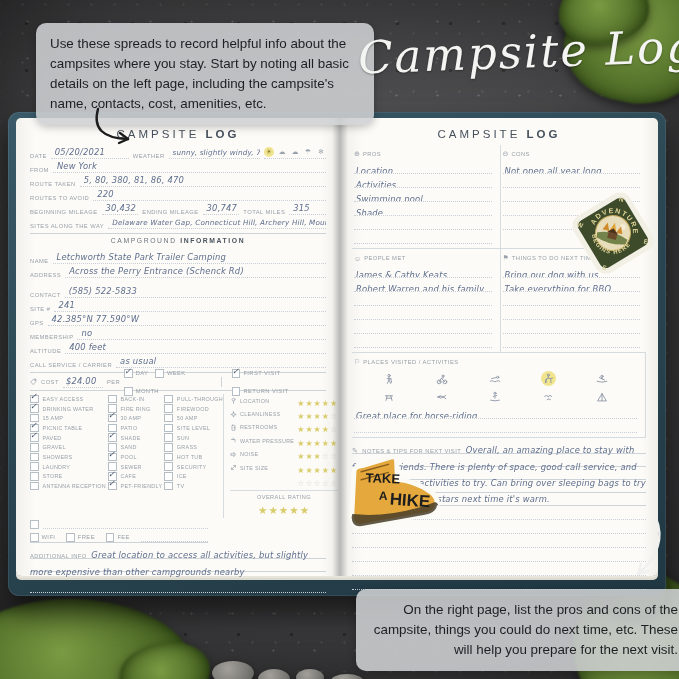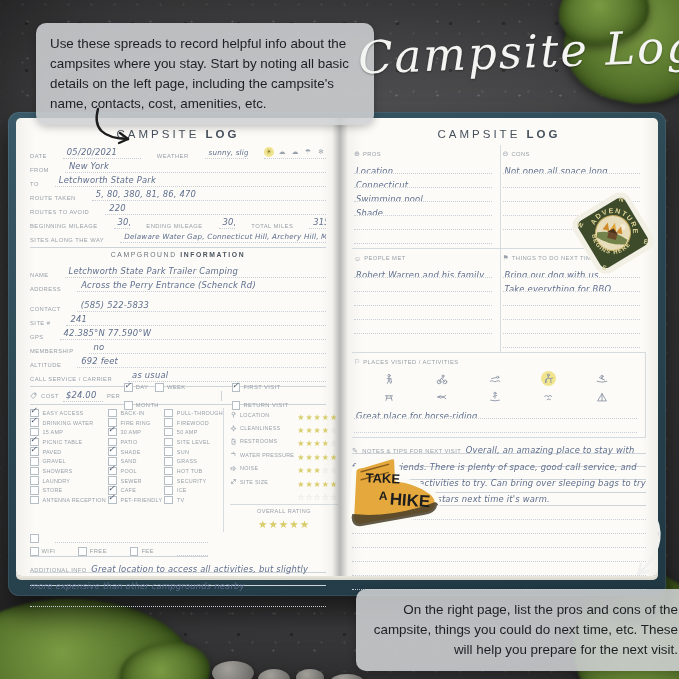--- a/index.html
+++ b/index.html
@@ -54,21 +54,21 @@
     background:linear-gradient(to right,#efede7 0%,#fcfbf8 7%,#fcfbf8 95%,#f1efe9 100%);
     box-shadow:0 2px 0 #e7e4db,0 4px 0 #dcd9cf;}
   .spine{position:absolute;left:324px;top:6px;width:16px;height:458px;z-index:5;
     background:linear-gradient(to right,rgba(40,50,60,0) 0%,rgba(40,50,60,.28) 50%,rgba(40,50,60,0) 100%);}
 
   
   .pg-title{text-align:center;padding-top:10px;height:17px;font-size:11.5px;letter-spacing:3px;color:#46515c;}
   .pg-title b{font-weight:bold;}
   .lbl{font-size:5.8px;color:#99a1a9;letter-spacing:.45px;white-space:nowrap;}
   .hand{font-family:"DejaVu Sans",sans-serif;font-style:italic;font-size:8.4px;color:#5e6e8d;letter-spacing:.2px;white-space:nowrap;}
-  .frow{display:flex;align-items:flex-end;gap:16px;margin:0 14px;height:14px;}
+  .frow{display:flex;align-items:flex-end;gap:4px;margin:0 14px;height:14px;}
   .val{flex:1;border-bottom:1px dotted #c7ced5;padding:0 2px 1px 4px;overflow:hidden;}
   .sm{font-size:7.2px;}
   .wics{display:inline-flex;gap:3px;align-items:center;border-bottom:1px dotted #c7ced5;padding-bottom:1px;}
   .wic{display:inline-flex;width:10px;height:10px;border-radius:50%;align-items:center;justify-content:center;font-size:7px;color:#9aa2ac;}
   .wic.sel{background:#f1e48e;color:#8a7b2f;}
   .sectline{border-top:1px solid #ccd3d9;margin:4px 14px 0;}
   .subhdr{text-align:center;height:13px;padding-top:3px;font-size:6.8px;letter-spacing:1.6px;color:#6a737d;}
   .subhdr b{font-weight:bold;color:#4a545f;}
   .spacer6{height:6px;}
 
@@ -171,24 +171,20 @@
             <span class="wic">☁</span>
             <span class="wic">☂</span>
             <span class="wic">❄</span>
           </span>
       </div>
       <div class="frow">
           <span class="lbl">FROM</span>
           <span class="val hand">New York</span>
         </div>
       <div class="frow">
-          <span class="lbl">TO</span>
-          <span class="val hand">Letchworth State Park</span>
-        </div>
-      <div class="frow">
           <span class="lbl">ROUTE TAKEN</span>
           <span class="val hand">5, 80, 380, 81, 86, 470</span>
         </div>
       <div class="frow">
           <span class="lbl">ROUTES TO AVOID</span>
           <span class="val hand">220</span>
         </div>
       <div class="frow">
         <span class="lbl">BEGINNING MILEAGE</span>
         <span class="val hand">30,432</span>
@@ -227,21 +223,21 @@
       <div class="frow">
           <span class="lbl">GPS</span>
           <span class="val hand">42.385°N  77.590°W</span>
         </div>
       <div class="frow">
           <span class="lbl">MEMBERSHIP</span>
           <span class="val hand">no</span>
         </div>
       <div class="frow">
           <span class="lbl">ALTITUDE</span>
-          <span class="val hand">692 feet</span>
+          <span class="val hand">400 feet</span>
         </div>
       <div class="frow">
           <span class="lbl">CALL SERVICE / CARRIER</span>
           <span class="val hand">as usual</span>
         </div>
 
       <div class="costrow">
         <svg class="ric" viewBox="0 0 10 10">
             <path d="M1.5 5.5 L5 1.5 H8.5 V5 L5 9 Z" stroke="#9aa2ac" fill="none" stroke-width="1"></path>
             <circle cx="7" cy="3" r=".6" fill="#9aa2ac"></circle>
@@ -512,49 +508,50 @@
       </div>
 
       <div class="sec">
         <div class="half">
           <div class="sec-hd">
               <span class="sec-ic">⊕</span>
               <span class="lbl">PROS</span>
             </div>
           <div id="pros-lines">
               <div class="line"><span class="hand">Location</span></div>
-              <div class="line"><span class="hand">Connecticut</span></div>
+              <div class="line"><span class="hand">Activities</span></div>
               <div class="line"><span class="hand">Swimming pool</span></div>
               <div class="line"><span class="hand">Shade</span></div>
               <div class="line blank"></div>
               <div class="line blank"></div>
             </div>
         </div>
         <div class="half">
           <div class="sec-hd">
               <span class="sec-ic">⊖</span>
               <span class="lbl">CONS</span>
             </div>
           <div id="cons-lines">
-              <div class="line"><span class="hand">Not open all space long</span></div>
+              <div class="line"><span class="hand">Not open all year long</span></div>
               <div class="line blank"></div>
               <div class="line blank"></div>
               <div class="line blank"></div>
               <div class="line blank"></div>
             </div>
         </div>
       </div>
 
       <div class="sec">
         <div class="half">
           <div class="sec-hd">
               <span class="sec-ic">☺</span>
               <span class="lbl">PEOPLE MET</span>
             </div>
           <div id="people-lines">
+              <div class="line"><span class="hand">James &amp; Cathy Keats</span></div>
               <div class="line"><span class="hand">Robert Warren and his family</span></div>
               <div class="line blank"></div>
               <div class="line blank"></div>
               <div class="line blank"></div>
               <div class="line blank"></div>
             </div>
         </div>
         <div class="half">
           <div class="sec-hd">
               <span class="sec-ic">⚑</span>

